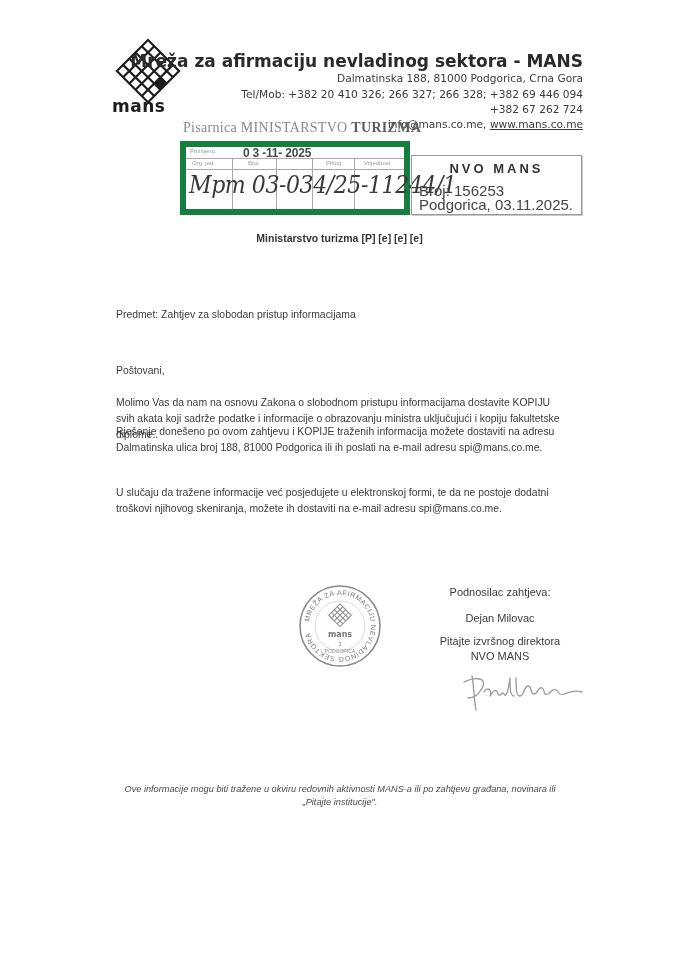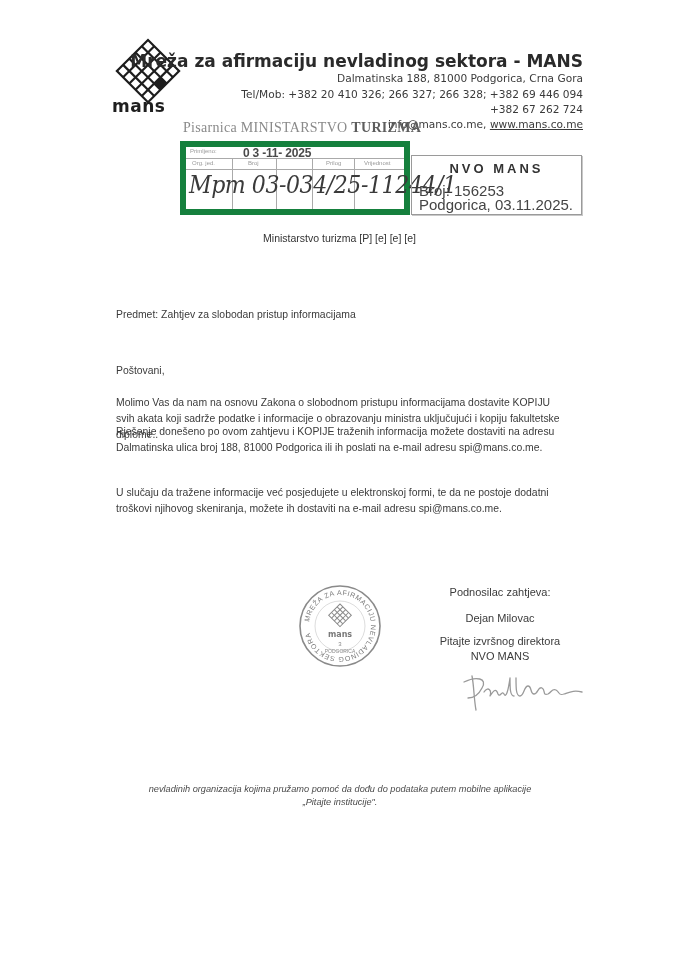--- a/index.html
+++ b/index.html
@@ -18,21 +18,21 @@
   .stamp-table { left: 180px; top: 141px; width: 218px; height: 62px; border: 6px solid #15803d; }
   .stamp-row1 { position: absolute; left: 0; top: 0; width: 100%; height: 11px; border-bottom: 1px solid #aaaaaa; }
   .stamp-row2 { position: absolute; left: 0; top: 11px; width: 100%; height: 11px; border-bottom: 1px solid #aaaaaa; }
   .stamp-small { position: absolute; font-family: "Liberation Sans", sans-serif; font-size: 6px; color: #9a9a9a; }
   .stamp-date { position: absolute; left: 57px; top: -1px; font-family: "Liberation Sans", sans-serif; font-size: 12px; font-weight: bold; color: #4a4a4a; letter-spacing: -0.2px; }
   .vline { position: absolute; top: 11px; bottom: 0; width: 1px; background: #aaaaaa; }
   .stamp-hand { position: absolute; left: 3px; top: 24px; font-family: "DejaVu Serif", serif; font-style: italic; font-size: 24px; color: #3a3a3a; letter-spacing: -0.5px; white-space: nowrap; transform: scaleX(0.92); transform-origin: left; }
   .nvo-box { left: 411px; top: 155px; width: 169px; height: 58px; border: 1px solid #9a9a9a; box-shadow: 1px 1px 0 #c8c8c8; }
   .nvo-title { position: absolute; left: 0; width: 100%; top: 5px; text-align: center; font-family: "Liberation Sans", sans-serif; font-size: 13px; font-weight: bold; letter-spacing: 3px; color: #333; }
   .nvo-line { position: absolute; left: 7px; font-family: "Liberation Sans", sans-serif; font-size: 15px; color: #444; }
-  .recipient { left: 0; width: 679px; top: 232px; text-align: center; font-family: "Liberation Sans", sans-serif; font-size: 10.5px; font-weight: normal; color: #333; }
+  .recipient { left: 0; width: 679px; top: 232px; text-align: center; font-family: "Liberation Sans", sans-serif; font-size: 10.5px; font-weight: bold; color: #333; }
   .body-text { left: 116px; width: 450px; font-family: "Liberation Sans", sans-serif; font-size: 10.4px; line-height: 16px; color: #3b3b3b; }
   .signature-block { left: 400px; width: 200px; text-align: center; font-family: "Liberation Sans", sans-serif; font-size: 11px; color: #3b3b3b; }
   .seal { left: 298px; top: 584px; width: 84px; height: 84px; }
   .signature { left: 458px; top: 668px; width: 130px; height: 46px; }
   .footer { left: 110px; width: 460px; top: 783px; text-align: center; font-family: "Liberation Sans", sans-serif; font-style: italic; font-size: 9.2px; line-height: 13px; color: #4a4a4a; }
 </style>
 </head>
 <body>
 
 <svg class="abs logo" viewBox="0 0 80 80">
@@ -125,15 +125,15 @@
 <svg class="abs signature" viewBox="0 0 130 46">
   <g fill="none" stroke="#9a9a9a" stroke-width="1.3" stroke-linecap="round" stroke-linejoin="round">
     <path d="M6,14 C18,8 30,10 24,20 C20,28 14,30 10,30"></path>
     <path d="M14,8 C16,18 16,32 18,42"></path>
     <path d="M26,24 C30,18 34,22 32,28 C36,22 38,20 40,26 C42,30 44,22 46,26 C48,30 50,24 52,10 C52,20 52,28 56,28"></path>
     <path d="M58,10 C58,20 58,28 62,28 C66,28 66,18 70,18 C74,18 72,26 76,26 C80,26 80,18 84,20 C88,22 84,28 90,26 C94,24 94,20 98,22 C102,24 100,28 106,26 C112,24 116,22 124,24"></path>
   </g>
 </svg>
 
 <div class="abs footer">
-  <div>nevladinih organizacija kojima pružamo pomoć da dođu do podataka putem mobilne aplikacije</div>
+  <div>Ove informacije mogu biti tražene u okviru redovnih aktivnosti MANS-a ili po zahtjevu građana, novinara ili</div>
   <div>„Pitajte institucije".</div>
 </div>
 
 </body></html>

